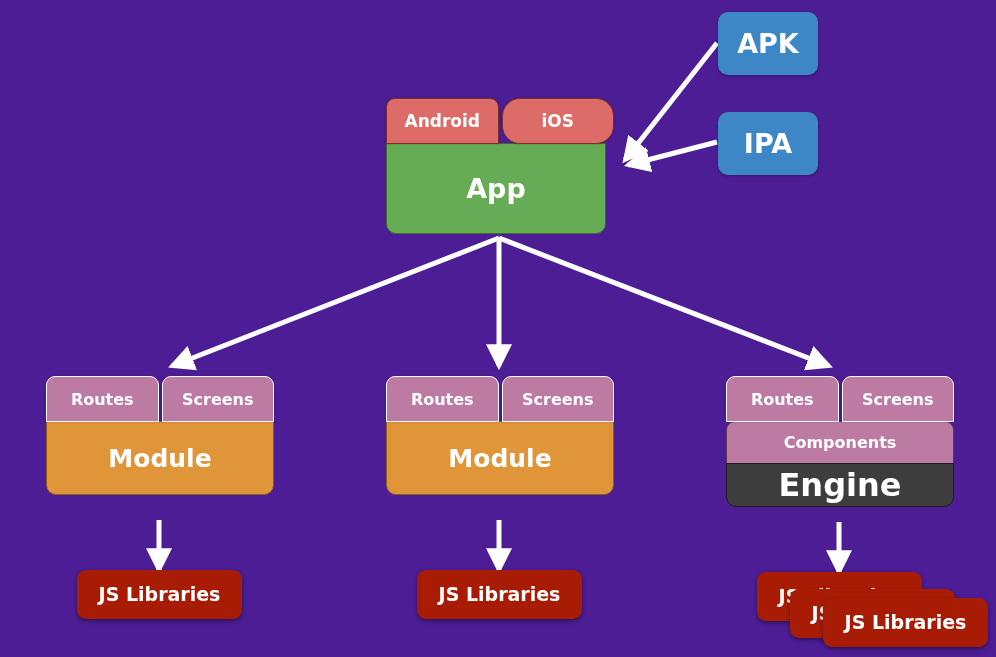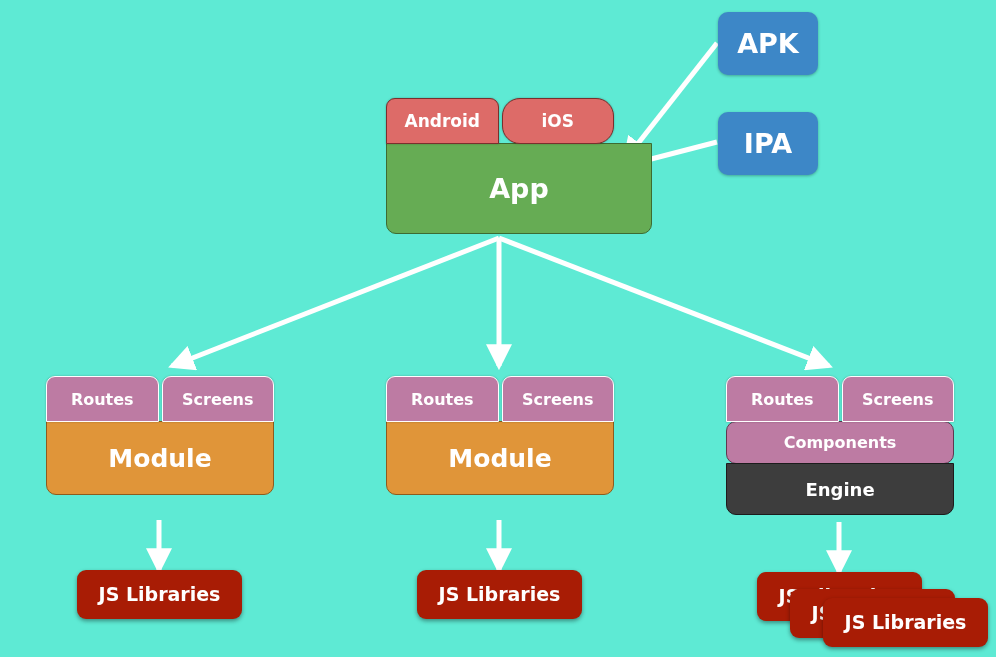--- a/index.html
+++ b/index.html
@@ -13,21 +13,21 @@
 
   body {
     background: #143760;
     font-family: "DejaVu Sans", "Liberation Sans", sans-serif;
   }
 
   #diagram-root {
     position: relative;
     width: 996px;
     height: 657px;
-    background: #5eead4;
+    background: #4c1d95;
   }
 
   
   #connectors {
     position: absolute;
     left: 0;
     top: 0;
     width: 996px;
     height: 657px;
     pointer-events: none;
@@ -118,22 +118,22 @@
     height: 74px;
     font-size: 25px;
     margin-top: -1px;
   }
 
   
   .engine-body {
     background: #3d3d3d;
     border: 1px solid #1c1c1c;
     border-radius: 0 0 10px 10px;
-    height: 52px;
-    font-size: 18px;
+    height: 44px;
+    font-size: 32px;
     margin-top: -1px;
   }
 
   
   .artifact {
     background: #3d87c7;
     border-radius: 10px;
     font-size: 27px;
     box-shadow: 0 1px 3px rgba(0,0,0,0.3);
   }
@@ -185,21 +185,21 @@
 
   <div class="card" style="left:386px; top:98px; width:228px;">
     <div class="card-row">
       <div class="seg tab-android" style="width:113px;">
         <span>Android</span>
       </div>
       <div class="seg tab-ios" style="width:113px;border-radius:18px;">
         <span>iOS</span>
       </div>
     </div>
-    <div class="seg app-body" style="width:266px;">
+    <div class="seg app-body" style="width:220px;">
       <span>App</span>
     </div>
   </div>
 
   <div class="card" style="left:46px; top:376px; width:228px;">
     <div class="card-row">
       <div class="seg subtab" style="width:113px;">
         <span>Routes</span>
       </div>
       <div class="seg subtab" style="width:113px;">
@@ -235,21 +235,21 @@
 
   <div class="card" style="left:726px; top:376px; width:228px;">
     <div class="card-row">
       <div class="seg subtab" style="width:113px;">
         <span>Routes</span>
       </div>
       <div class="seg subtab" style="width:113px;">
         <span>Screens</span>
       </div>
     </div>
-    <div class="seg subtab-wide" style="width:228px;border-radius:10px;">
+    <div class="seg subtab-wide" style="width:228px;">
       <span>Components</span>
     </div>
     <div class="seg engine-body" style="width:228px;">
       <span>Engine</span>
     </div>
   </div>
 
   <div class="node lib" style="left:757px; top:572px; width:165px; height:49px; z-index:2;">
     <span>JS Libraries</span>
   </div>

